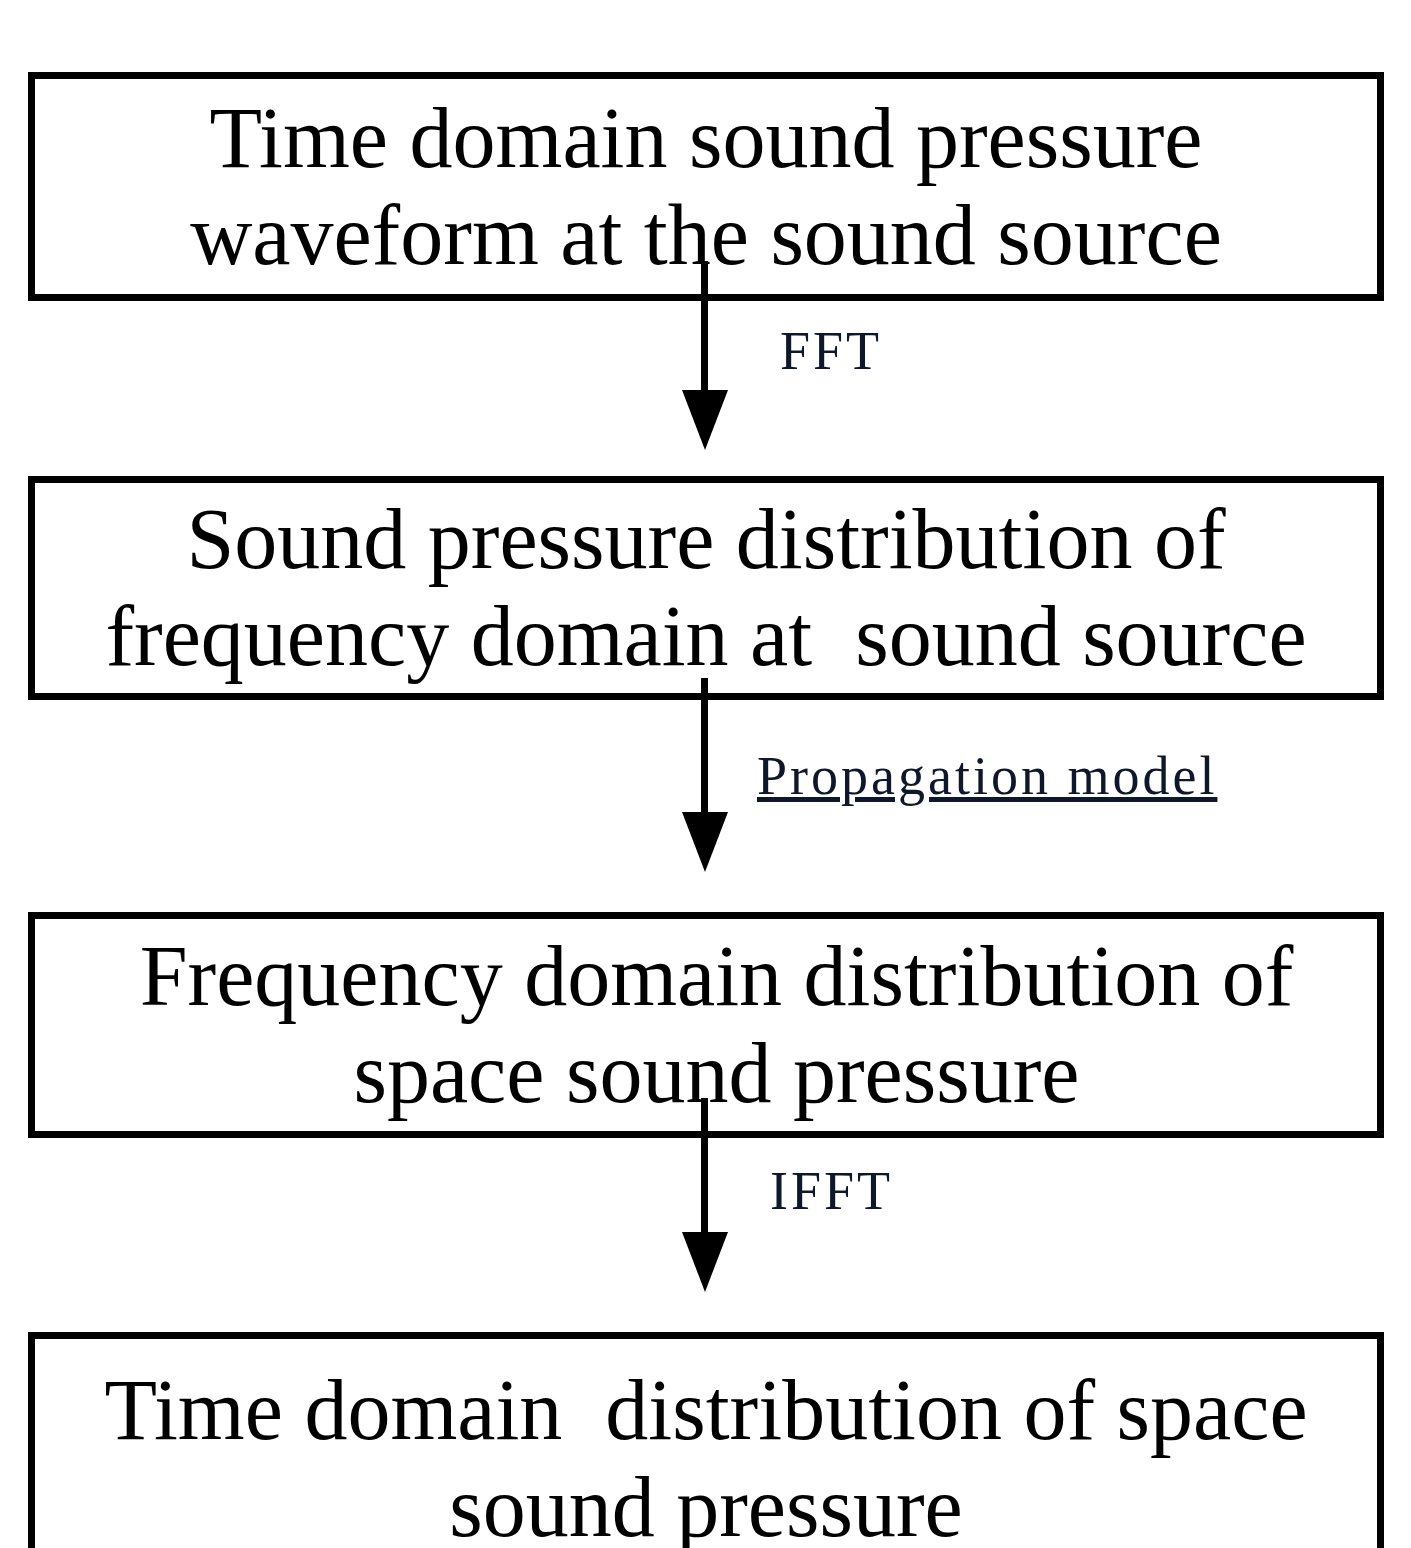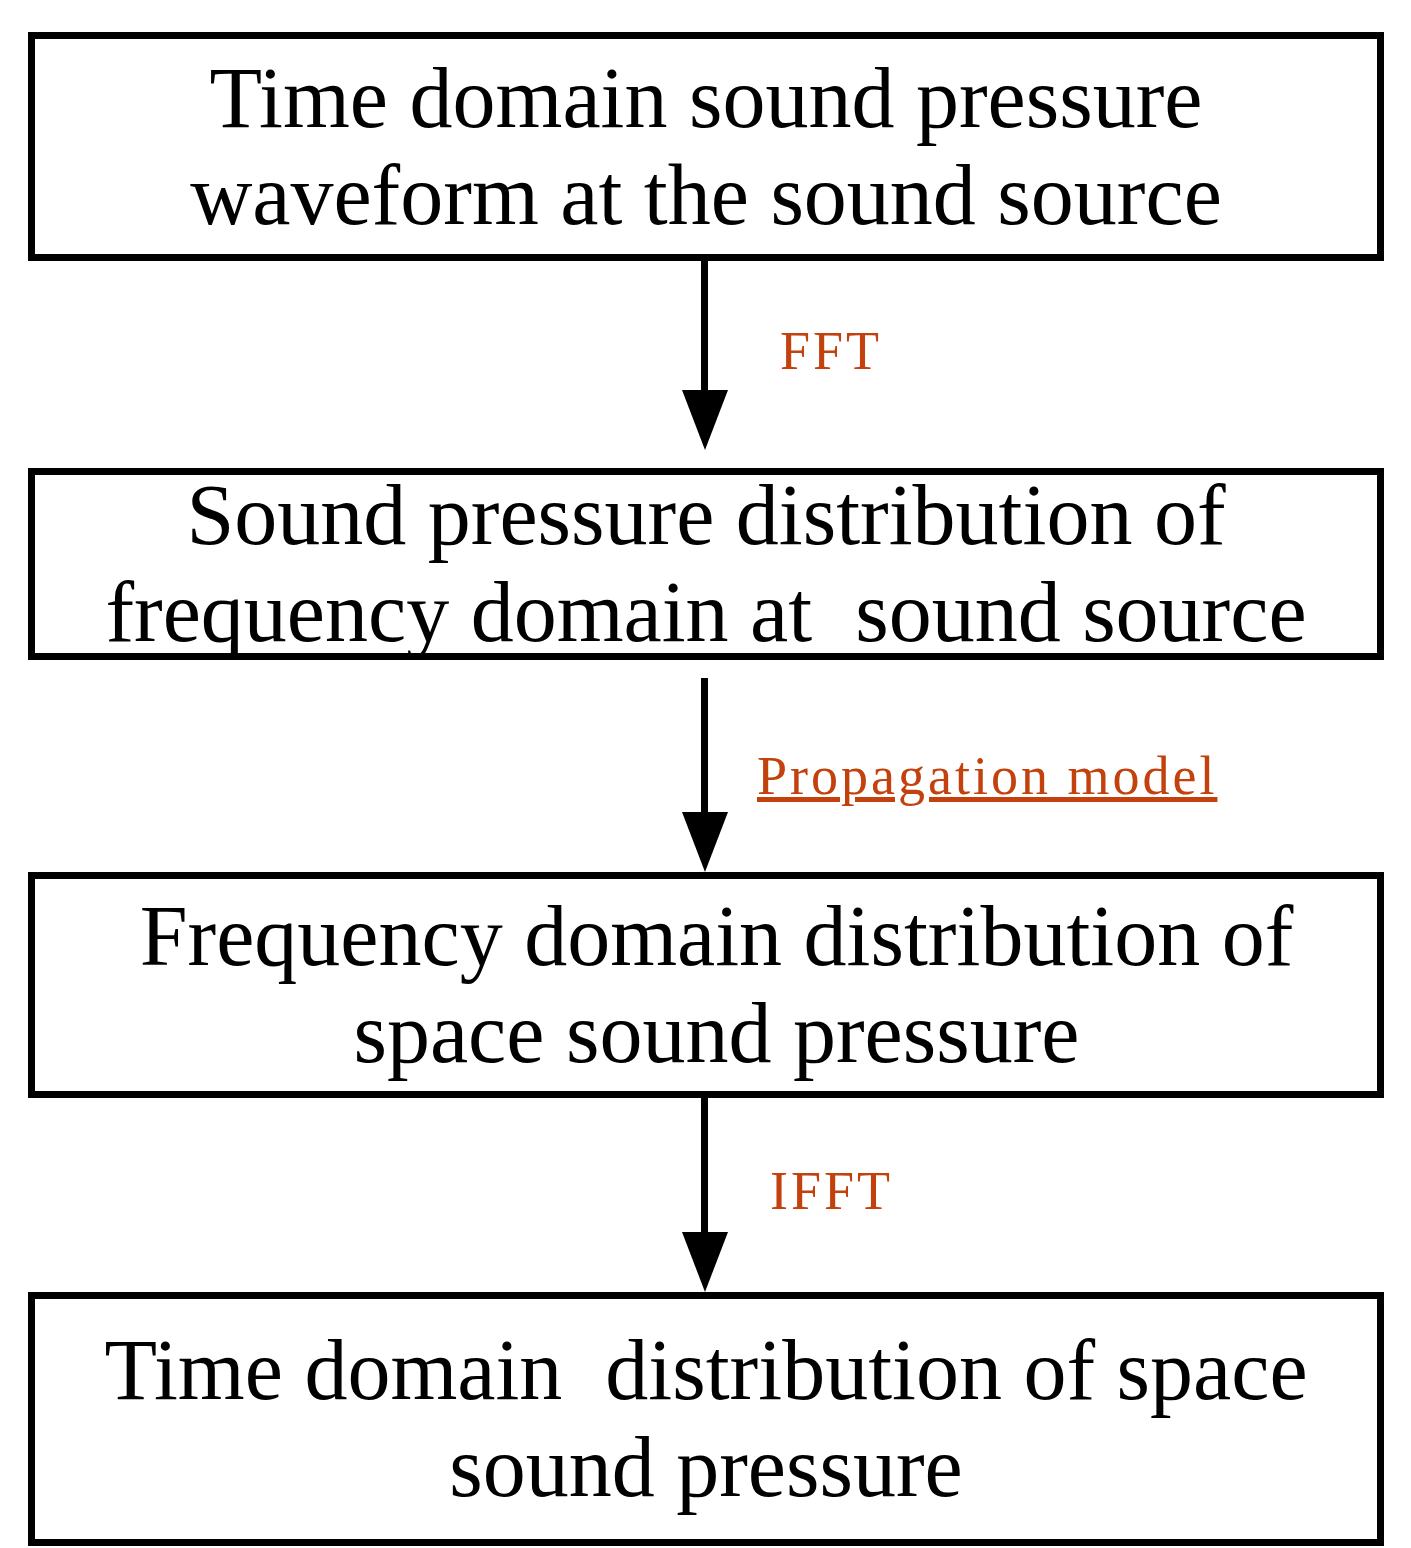--- a/index.html
+++ b/index.html
@@ -19,30 +19,31 @@
   .box {
     position: absolute;
     left: 28px;
     width: 1356px;
     box-sizing: border-box;
     border: 7px solid #000000;
     background: #ffffff;
     display: flex;
     align-items: center;
     justify-content: center;
+    margin-top: 40px;
   }
   .box .box-text {
     font-size: 86px;
     line-height: 97px;
     text-align: center;
     white-space: pre-wrap;
     color: #000000;
   }
   .box-1 { top: 32px;   height: 229px; }
-  .box-2 { top: 468px;  height: 192px; }
+  .box-2 { top: 436px;  height: 224px; }
   .box-3 { top: 872px;  height: 226px; padding-left: 21px; }
   .box-4 { top: 1292px; height: 254px; }
 
   .arrow-shaft {
     position: absolute;
     left: 701px;
     width: 7px;
     background: #000000;
   }
   .shaft-1 { top: 261px;  height: 132px; }
@@ -61,21 +62,21 @@
   .head-1 { top: 390px; }
   .head-2 { top: 812px; }
   .head-3 { top: 1232px; }
 
   .arrow-label {
     position: absolute;
     font-size: 54px;
     line-height: 60px;
     letter-spacing: 3px;
     white-space: nowrap;
-    color: #c2410c;
+    color: #0f172a;
   }
   .label-1 { left: 780px; top: 321px; }
   .label-2 { left: 757px; top: 746px; text-decoration: underline; }
   .label-3 { left: 770px; top: 1161px; }
 </style>
 </head>
 <body>
 
 <div class="canvas">
 

